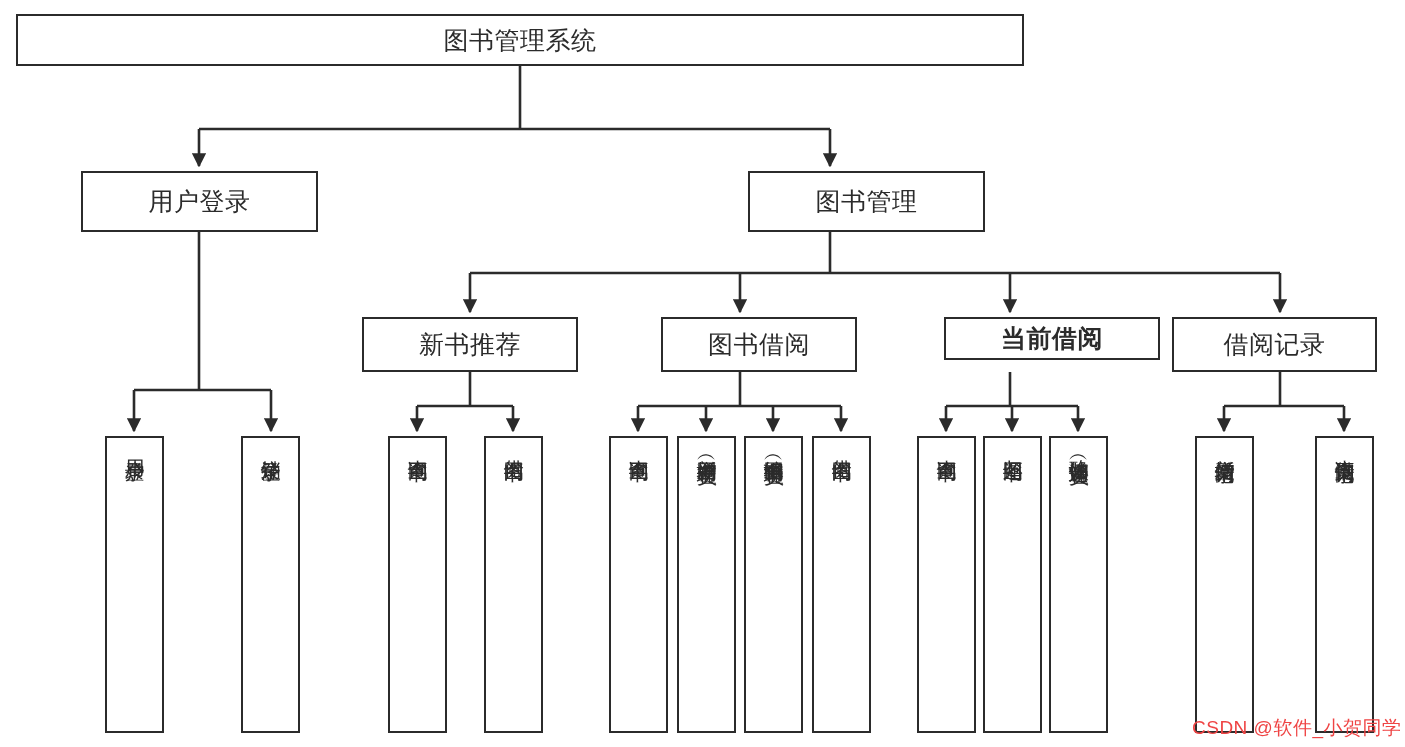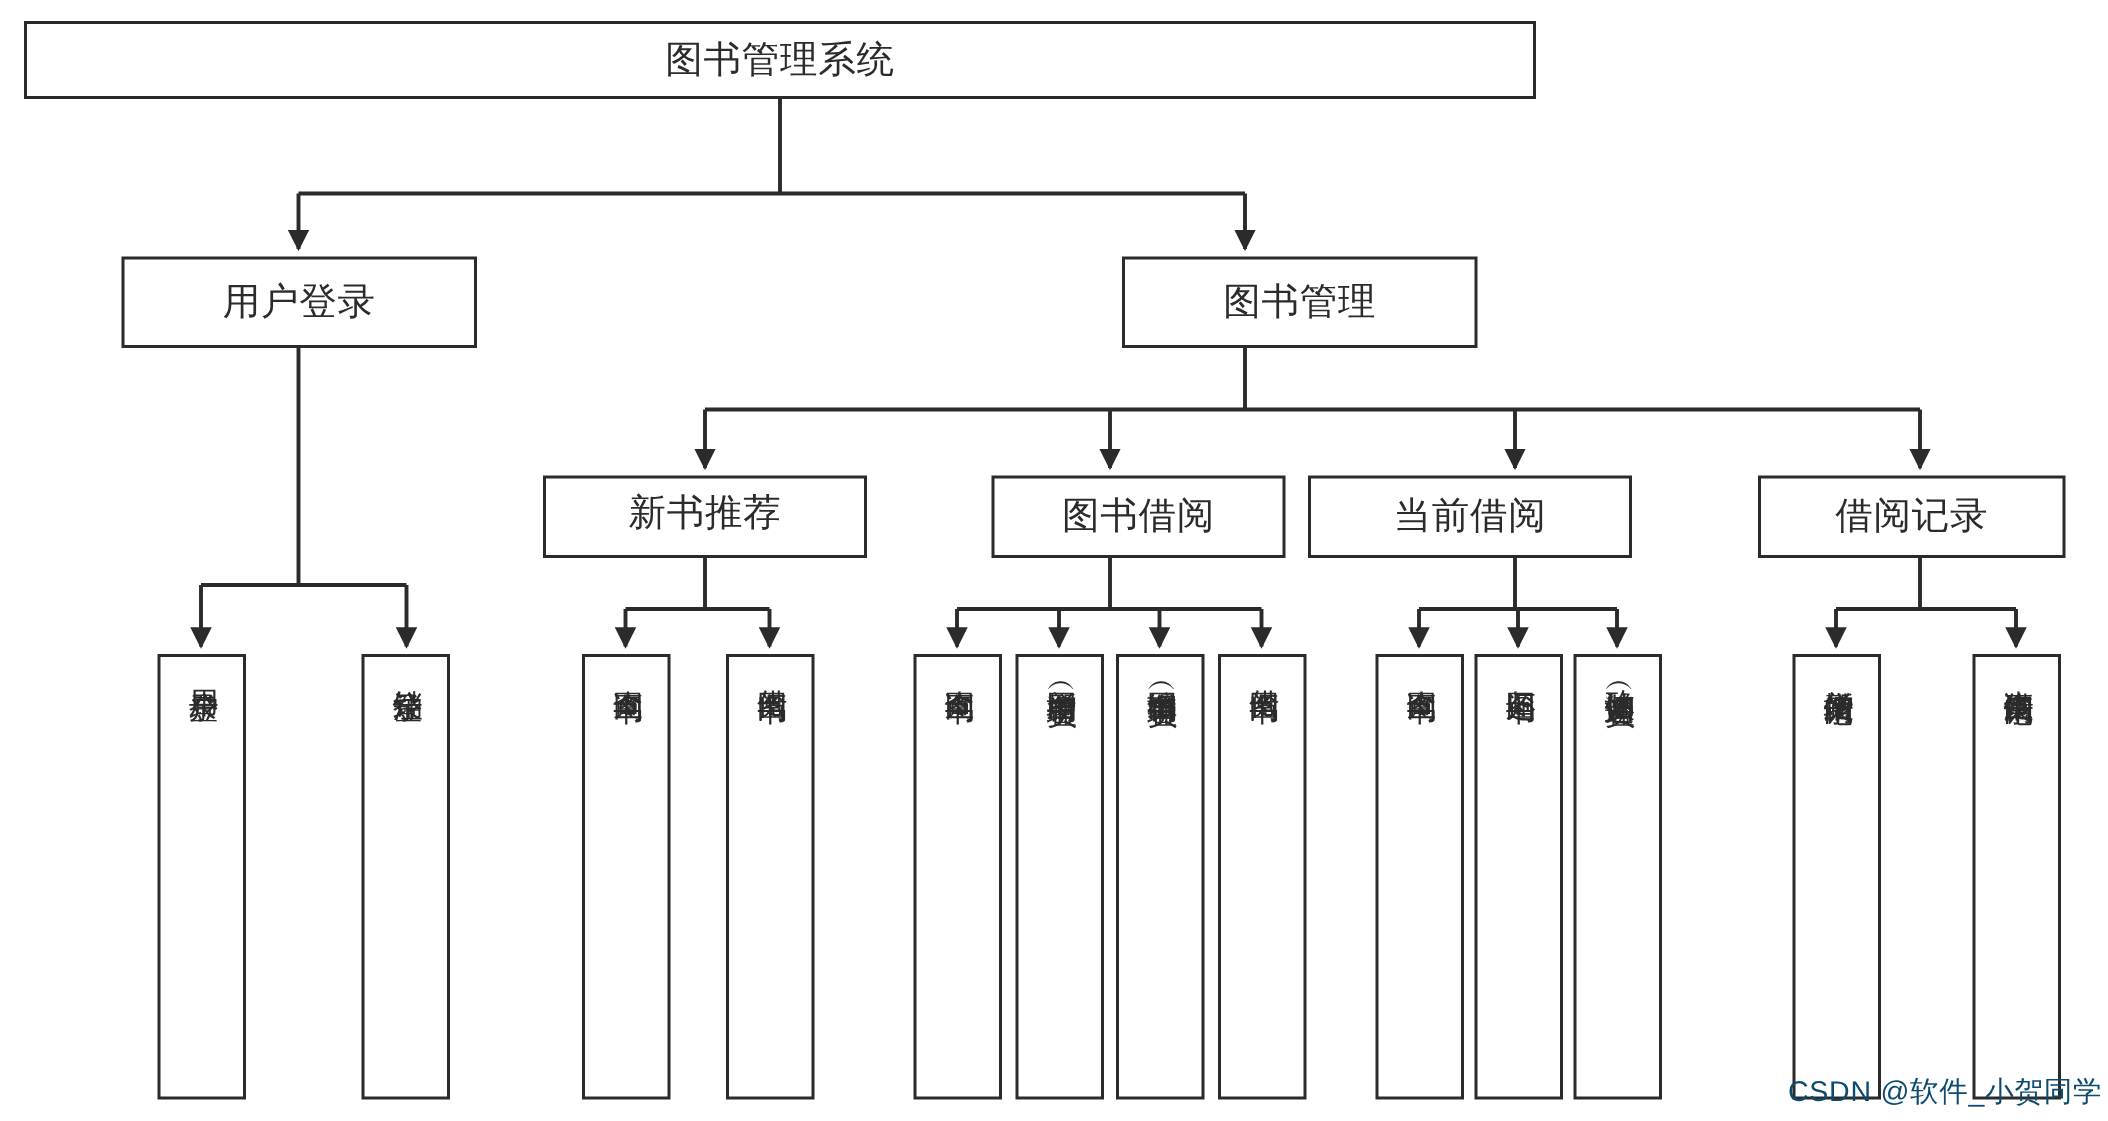--- a/index.html
+++ b/index.html
@@ -52,21 +52,21 @@
     display: block;
   }
   .leaf-box {
     align-items: flex-start;
     justify-content: center;
     padding-top: 6px;
   }
   .watermark {
     position: absolute;
     font-size: 19px;
-    color: #0c4a6e;
+    color: #ef4444;
     white-space: nowrap;
     letter-spacing: 0.5px;
     pointer-events: none;
   }
 </style>
 </head>
 <body>
 
 <div id="canvas">
 
@@ -124,27 +124,27 @@
     <span class="node-label-h">图书管理系统</span>
   </div>
 
   <div class="node-box" style="left:81px; top:171px; width:237px; height:61px;">
     <span class="node-label-h">用户登录</span>
   </div>
   <div class="node-box" style="left:748px; top:171px; width:237px; height:61px;">
     <span class="node-label-h">图书管理</span>
   </div>
 
-  <div class="node-box" style="left:362px; top:317px; width:216px; height:55px;font-family:Liberation Mono, monospace;">
+  <div class="node-box" style="left:362px; top:317px; width:216px; height:55px;">
     <span class="node-label-h">新书推荐</span>
   </div>
   <div class="node-box" style="left:632px; top:317px; width:196px; height:55px;margin-left:29px;">
     <span class="node-label-h">图书借阅</span>
   </div>
-  <div class="node-box" style="left:872px; top:317px; width:216px; height:55px;">
+  <div class="node-box" style="left:944px; top:317px; width:216px; height:43px;font-weight:bold;">
     <span class="node-label-h">当前借阅</span>
   </div>
   <div class="node-box" style="left:1172px; top:317px; width:205px; height:55px;">
     <span class="node-label-h">借阅记录</span>
   </div>
 
   <div class="node-box leaf-box" style="left:105px; top:436px; width:59px; height:297px;">
     <span class="node-label-v">用户登录</span>
   </div>
   <div class="node-box leaf-box" style="left:241px; top:436px; width:59px; height:297px;">

